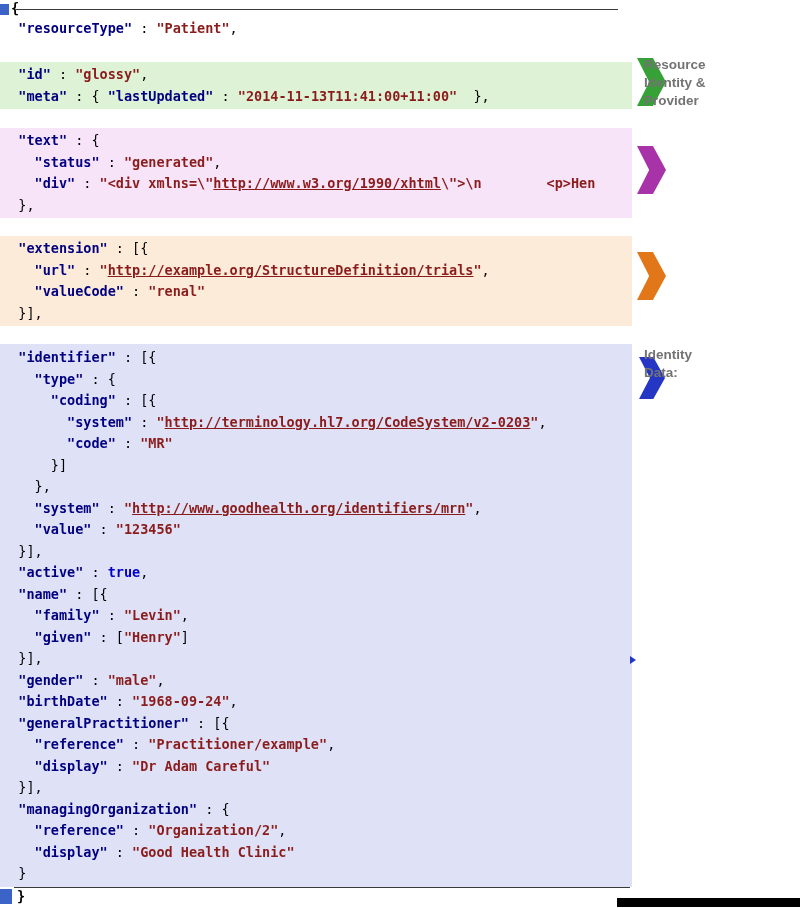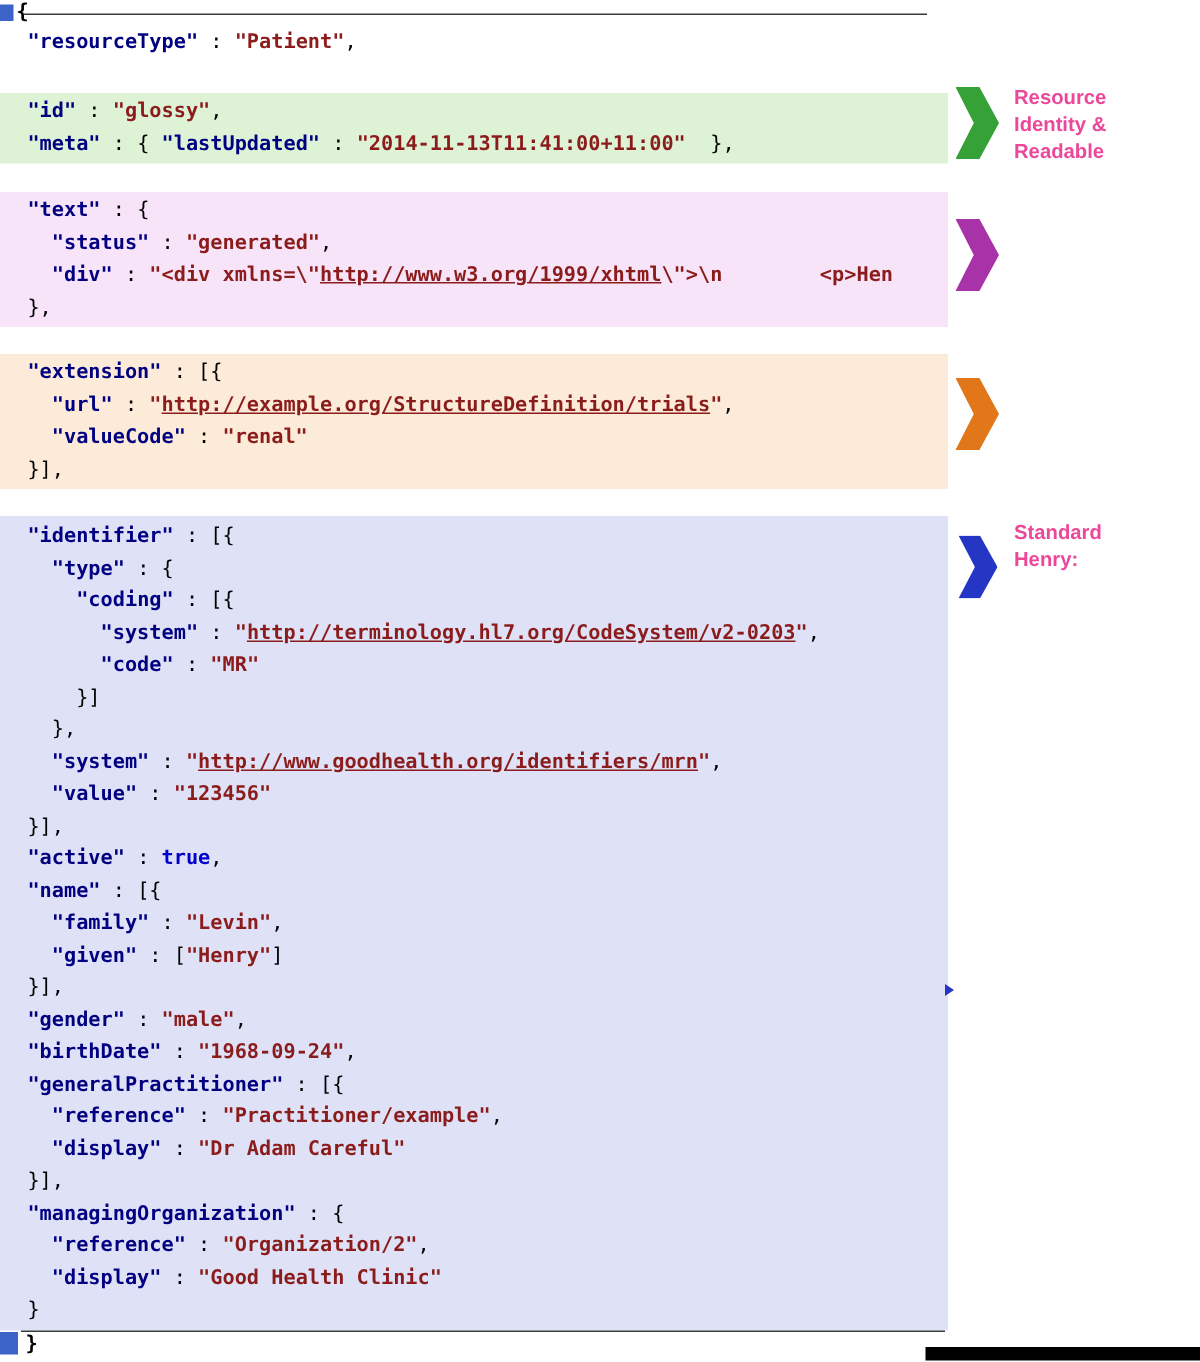--- a/index.html
+++ b/index.html
@@ -20,23 +20,23 @@
   .sec-data{margin-top:18px;padding:3px 0 2px 2px;}
   .code-line{white-space:pre;font-size:13.5px;line-height:21.5px;height:21.5px;overflow:hidden;}
   .tok-k{color:var(--c-key,#000080);font-weight:bold;}
   .tok-s{color:var(--c-str,#8b1c1c);font-weight:bold;}
   .tok-l{color:var(--c-link,#8b1c1c);font-weight:bold;text-decoration:underline;cursor:pointer;}
   .tok-p{color:var(--c-punct,#000000);}
   .tok-b{color:var(--c-kw,#0000cd);font-weight:bold;}
   .annot-arrow{position:absolute;left:637px;width:29px;height:48px;
     clip-path:polygon(0 0,55% 0,100% 50%,55% 100%,0 100%,42% 50%);}
   .annot-arrow.small{left:639px;width:26px;height:42px;}
-  .annot-label{position:absolute;left:676px;width:122px;
+  .annot-label{position:absolute;left:644px;width:122px;
     font-family:"Liberation Sans",sans-serif;font-size:13.5px;font-weight:bold;
-    color:#ec4899;line-height:18px;}
+    color:#737373;line-height:18px;}
   .annot-bullets{position:absolute;left:678px;width:120px;
     font-family:"Liberation Sans",sans-serif;font-size:13.5px;font-weight:bold;
     color:#000;line-height:18px;}
   .bullet-item{display:flex;align-items:flex-start;}
   .bullet-dot{display:inline-block;width:5px;height:5px;background:#000;margin:6px 2px 0 0;flex:none;}
   .small-chevron{position:absolute;left:630px;top:656px;width:0;height:0;
     border-left:6px solid #2636c4;border-top:4px solid transparent;border-bottom:4px solid transparent;}
   .black-bar{position:absolute;left:617px;top:898px;width:183px;height:9px;background:#000;}
 </style>
 </head>
@@ -55,21 +55,21 @@
         <div class="code-section sec-header">
           <div class="code-line"><span class="tok-p">  </span><span class="tok-k">"resourceType"</span><span class="tok-p"> : </span><span class="tok-s">"Patient"</span><span class="tok-p">,</span></div>
         </div>
         <div class="code-section sec-identity" style="background: rgb(222, 242, 214);">
           <div class="code-line"><span class="tok-p">  </span><span class="tok-k">"id"</span><span class="tok-p"> : </span><span class="tok-s">"glossy"</span><span class="tok-p">,</span></div>
           <div class="code-line"><span class="tok-p">  </span><span class="tok-k">"meta"</span><span class="tok-p"> : { </span><span class="tok-k">"lastUpdated"</span><span class="tok-p"> : </span><span class="tok-s">"2014-11-13T11:41:00+11:00"</span><span class="tok-p">  },</span></div>
         </div>
         <div class="code-section sec-narrative" style="background: rgb(248, 228, 248);">
           <div class="code-line"><span class="tok-p">  </span><span class="tok-k">"text"</span><span class="tok-p"> : {</span></div>
           <div class="code-line"><span class="tok-p">    </span><span class="tok-k">"status"</span><span class="tok-p"> : </span><span class="tok-s">"generated"</span><span class="tok-p">,</span></div>
-          <div class="code-line"><span class="tok-p">    </span><span class="tok-k">"div"</span><span class="tok-p"> : </span><span class="tok-s">"&lt;div xmlns=\"</span><span class="tok-l">http://www.w3.org/1999/xhtml</span><span class="tok-s">\"&gt;\n        &lt;p&gt;Hen</span></div>
+          <div class="code-line"><span class="tok-p">    </span><span class="tok-k">"div"</span><span class="tok-p"> : </span><span class="tok-s">"&lt;div xmlns=\"</span><span class="tok-l">http://www.w3.org/1990/xhtml</span><span class="tok-s">\"&gt;\n        &lt;p&gt;Hen</span></div>
           <div class="code-line"><span class="tok-p">  },</span></div>
         </div>
         <div class="code-section sec-extension" style="background: rgb(252, 235, 217);">
           <div class="code-line"><span class="tok-p">  </span><span class="tok-k">"extension"</span><span class="tok-p"> : [{</span></div>
           <div class="code-line"><span class="tok-p">    </span><span class="tok-k">"url"</span><span class="tok-p"> : </span><span class="tok-s">"</span><span class="tok-l">http://example.org/StructureDefinition/trials</span><span class="tok-s">"</span><span class="tok-p">,</span></div>
           <div class="code-line"><span class="tok-p">    </span><span class="tok-k">"valueCode"</span><span class="tok-p"> : </span><span class="tok-s">"renal"</span></div>
           <div class="code-line"><span class="tok-p">  }],</span></div>
         </div>
         <div class="code-section sec-data" style="background: rgb(223, 225, 246);">
           <div class="code-line"><span class="tok-p">  </span><span class="tok-k">"identifier"</span><span class="tok-p"> : [{</span></div>
@@ -109,27 +109,27 @@
   </div>
 
   <div class="annot-arrow" style="top: 58px; background: rgb(54, 161, 54);"></div>
   <div class="annot-arrow" style="top: 146px; background: rgb(168, 51, 168);"></div>
   <div class="annot-arrow" style="top: 252px; background: rgb(226, 119, 26);"></div>
   <div class="annot-arrow small" style="top: 357px; background: rgb(38, 54, 196);"></div>
 
   <div class="annot-label" style="top:56px">
     <div>Resource</div>
     <div>Identity &amp;</div>
-    <div>Readable</div>
+    <div>Provider</div>
   </div>
 
 
 
   <div class="annot-label" style="top:346px">
-    <div>Standard</div>
-    <div>Henry:</div>
+    <div>Identity</div>
+    <div>Data:</div>
   </div>
 
 
   <div class="small-chevron"></div>
   <div class="black-bar"></div>
 
 </div>
 
 </body></html>

